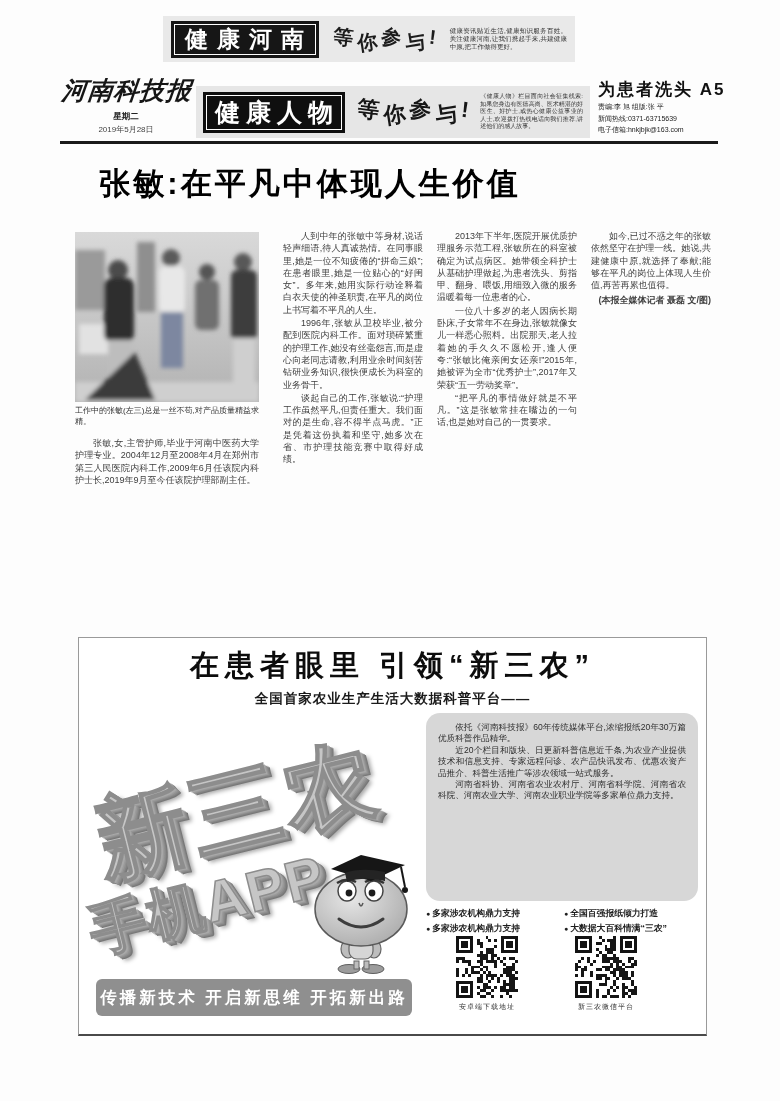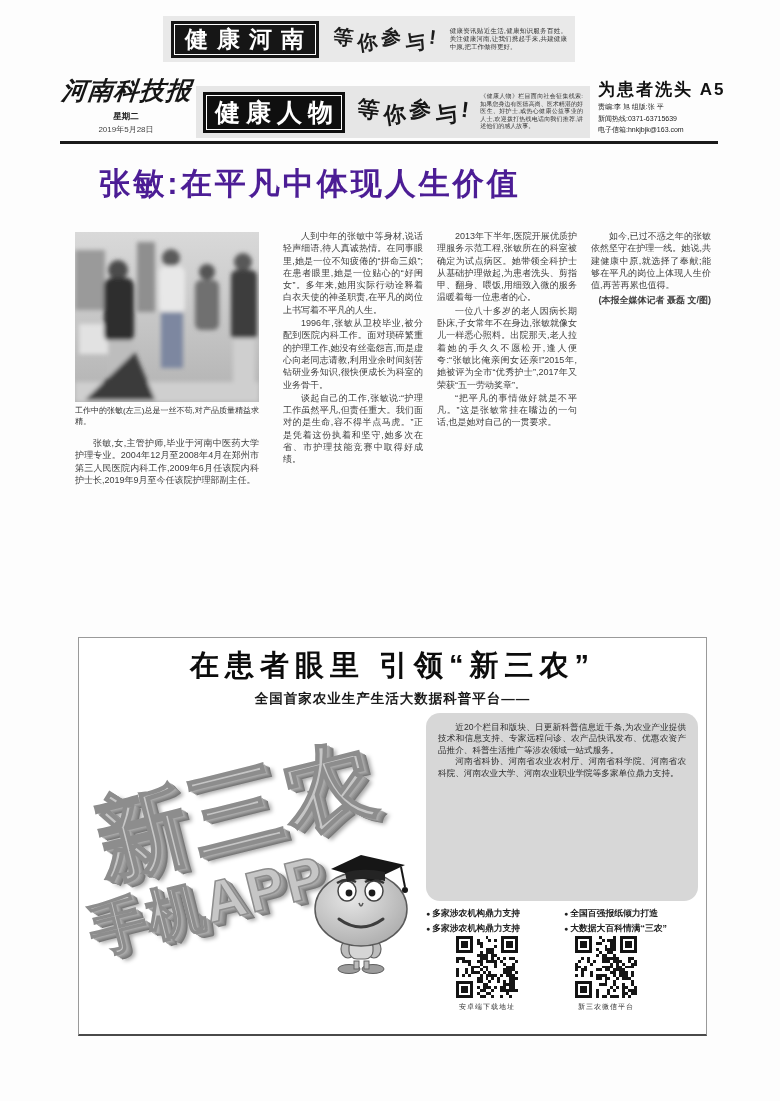--- a/index.html
+++ b/index.html
@@ -30,21 +30,21 @@
 
   .right-header{position:absolute;left:598px;top:78px;width:122px;}
   .rh-title{font-size:17px;font-weight:900;letter-spacing:2px;color:#111;white-space:nowrap;}
   .rh-line{font-size:7px;line-height:10.5px;color:#222;margin-top:1px;white-space:nowrap;}
   .rh-line:first-of-type{margin-top:5px;}
 
   .header-rule{position:absolute;left:60px;top:141px;width:658px;height:3px;background:#1a1a1a;}
 
   
   .article-title{position:absolute;left:0;top:163px;width:620px;text-align:center;
-                 font-size:31px;font-weight:900;letter-spacing:3px;color:#4c1d95;}
+                 font-size:31px;font-weight:900;letter-spacing:3px;color:#000000;}
   .photo-wrap{position:absolute;left:75px;top:232px;width:184px;height:170px;}
   .photo-caption{position:absolute;left:75px;top:406px;width:184px;font-size:8px;line-height:10.5px;
                  color:#333;text-align:justify;}
   .col{position:absolute;top:230px;height:402px;overflow:hidden;font-size:9px;line-height:12.3px;
        text-align:justify;color:#3d3d3d;filter:blur(.2px);}
   .col p{margin:0 0 1px;text-indent:2em;}
   .col .byline{text-indent:0;text-align:right;font-weight:bold;margin-top:3px;}
   .col1{left:75px;top:437px;height:196px;width:184px;}
   .col2{left:283px;width:140px;}
   .col3{left:437px;width:140px;}
@@ -217,20 +217,21 @@
         <path d="M38 76 Q60 92 82 76" fill="none" stroke="#3d3d3d" stroke-width="3" stroke-linecap="round"></path>
 
         <path d="M30 26 L60 12 L104 22 L70 38 Z" fill="#161616"></path>
         <path d="M44 30 Q60 24 84 29 L84 38 Q62 33 46 39 Z" fill="#242424"></path>
         <line x1="100" y1="24" x2="104" y2="44" stroke="#161616" stroke-width="2"></line>
         <circle cx="104" cy="47" r="3" fill="#161616"></circle>
       </svg>
     </div>
 
     <div class="ad-intro">
+      <p>依托《河南科技报》60年传统媒体平台,浓缩报纸20年30万篇优质科普作品精华。</p>
       <p>近20个栏目和版块、日更新科普信息近千条,为农业产业提供技术和信息支持、专家远程问诊、农产品快讯发布、优惠农资产品推介、科普生活推广等涉农领域一站式服务。</p>
       <p>河南省科协、河南省农业农村厅、河南省科学院、河南省农科院、河南农业大学、河南农业职业学院等多家单位鼎力支持。</p>
     </div>
 
     <div class="ad-bullets">
       <div class="bullet">多家涉农机构鼎力支持</div>
       <div class="bullet">多家涉农机构鼎力支持</div>
       <div class="bullet">全国百强报纸倾力打造</div>
       <div class="bullet">大数据大百科情满“三农”</div>
     </div>
@@ -1127,15 +1128,16 @@
           <i style="opacity: 0;"></i>
           <i style="opacity: 1;"></i>
           <i style="opacity: 0;"></i>
           <i style="opacity: 1;"></i>
           <i style="opacity: 0;"></i>
           <i style="opacity: 0;"></i>
         </div>
       <div class="qr-caption">新三农微信平台</div>
     </div>
 
+    <div class="ad-slogan-bar">传播新技术  开启新思维  开拓新出路</div>
   </div>
 
 </div>
 
 </body></html>

